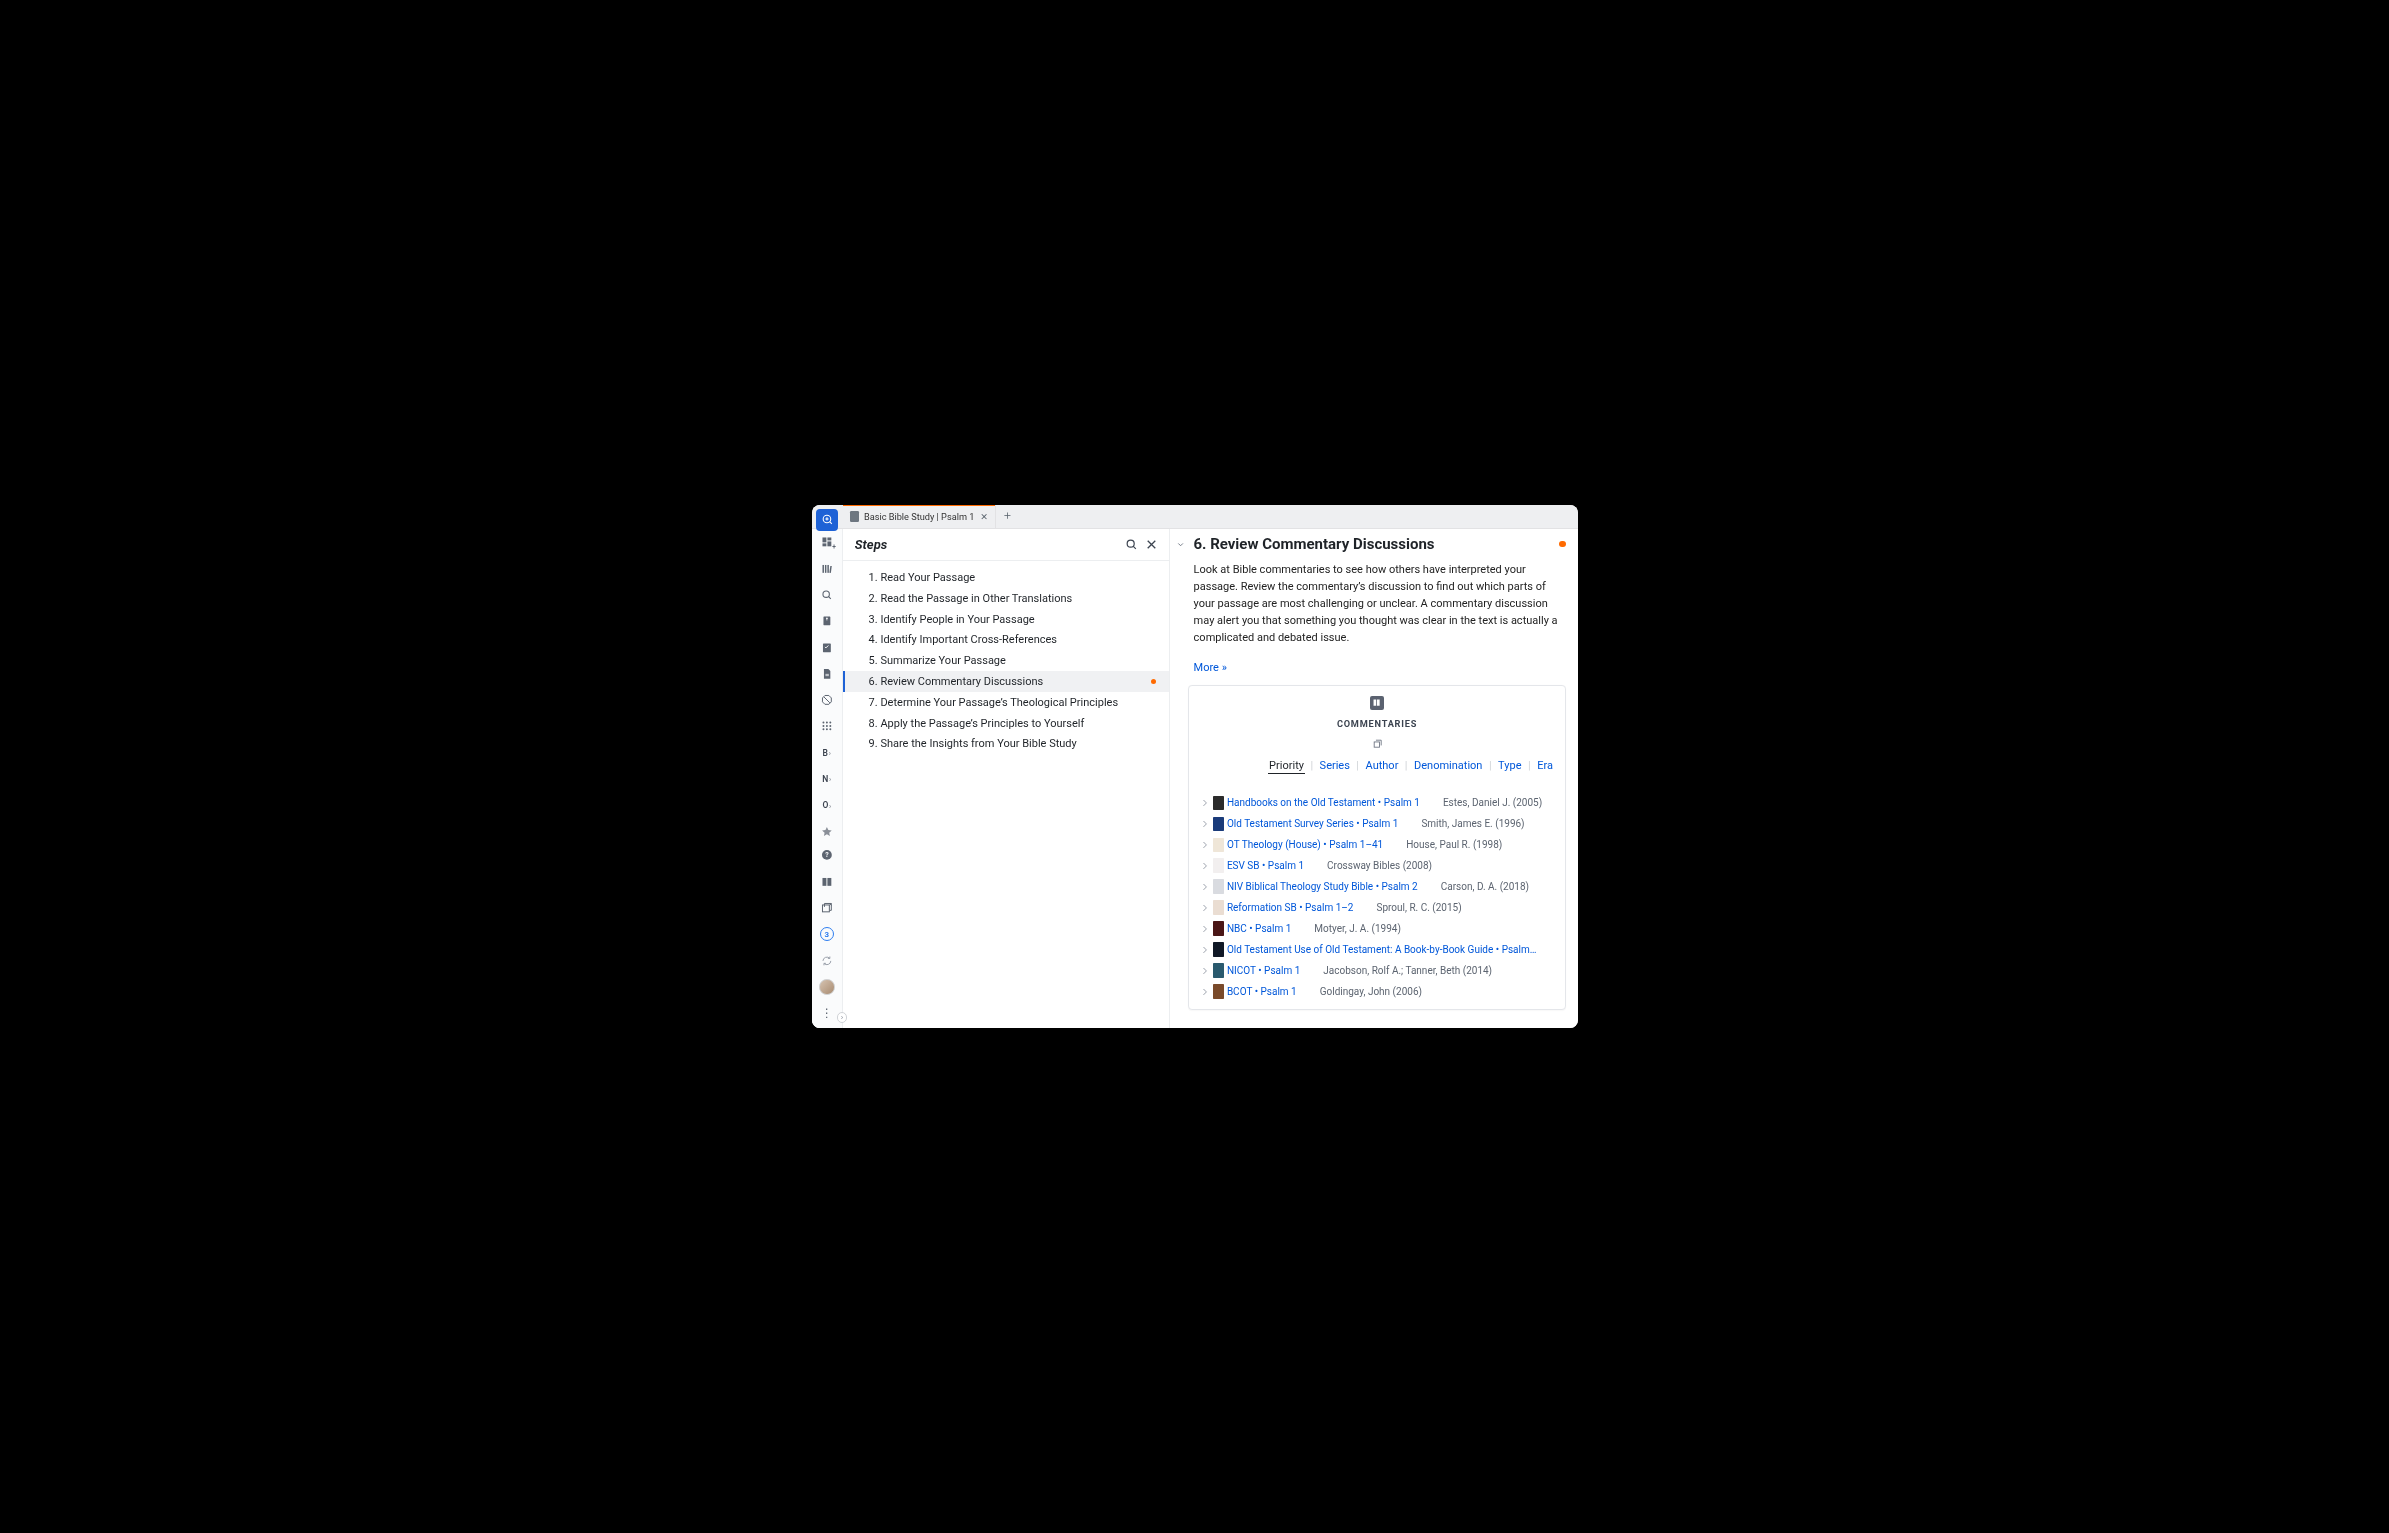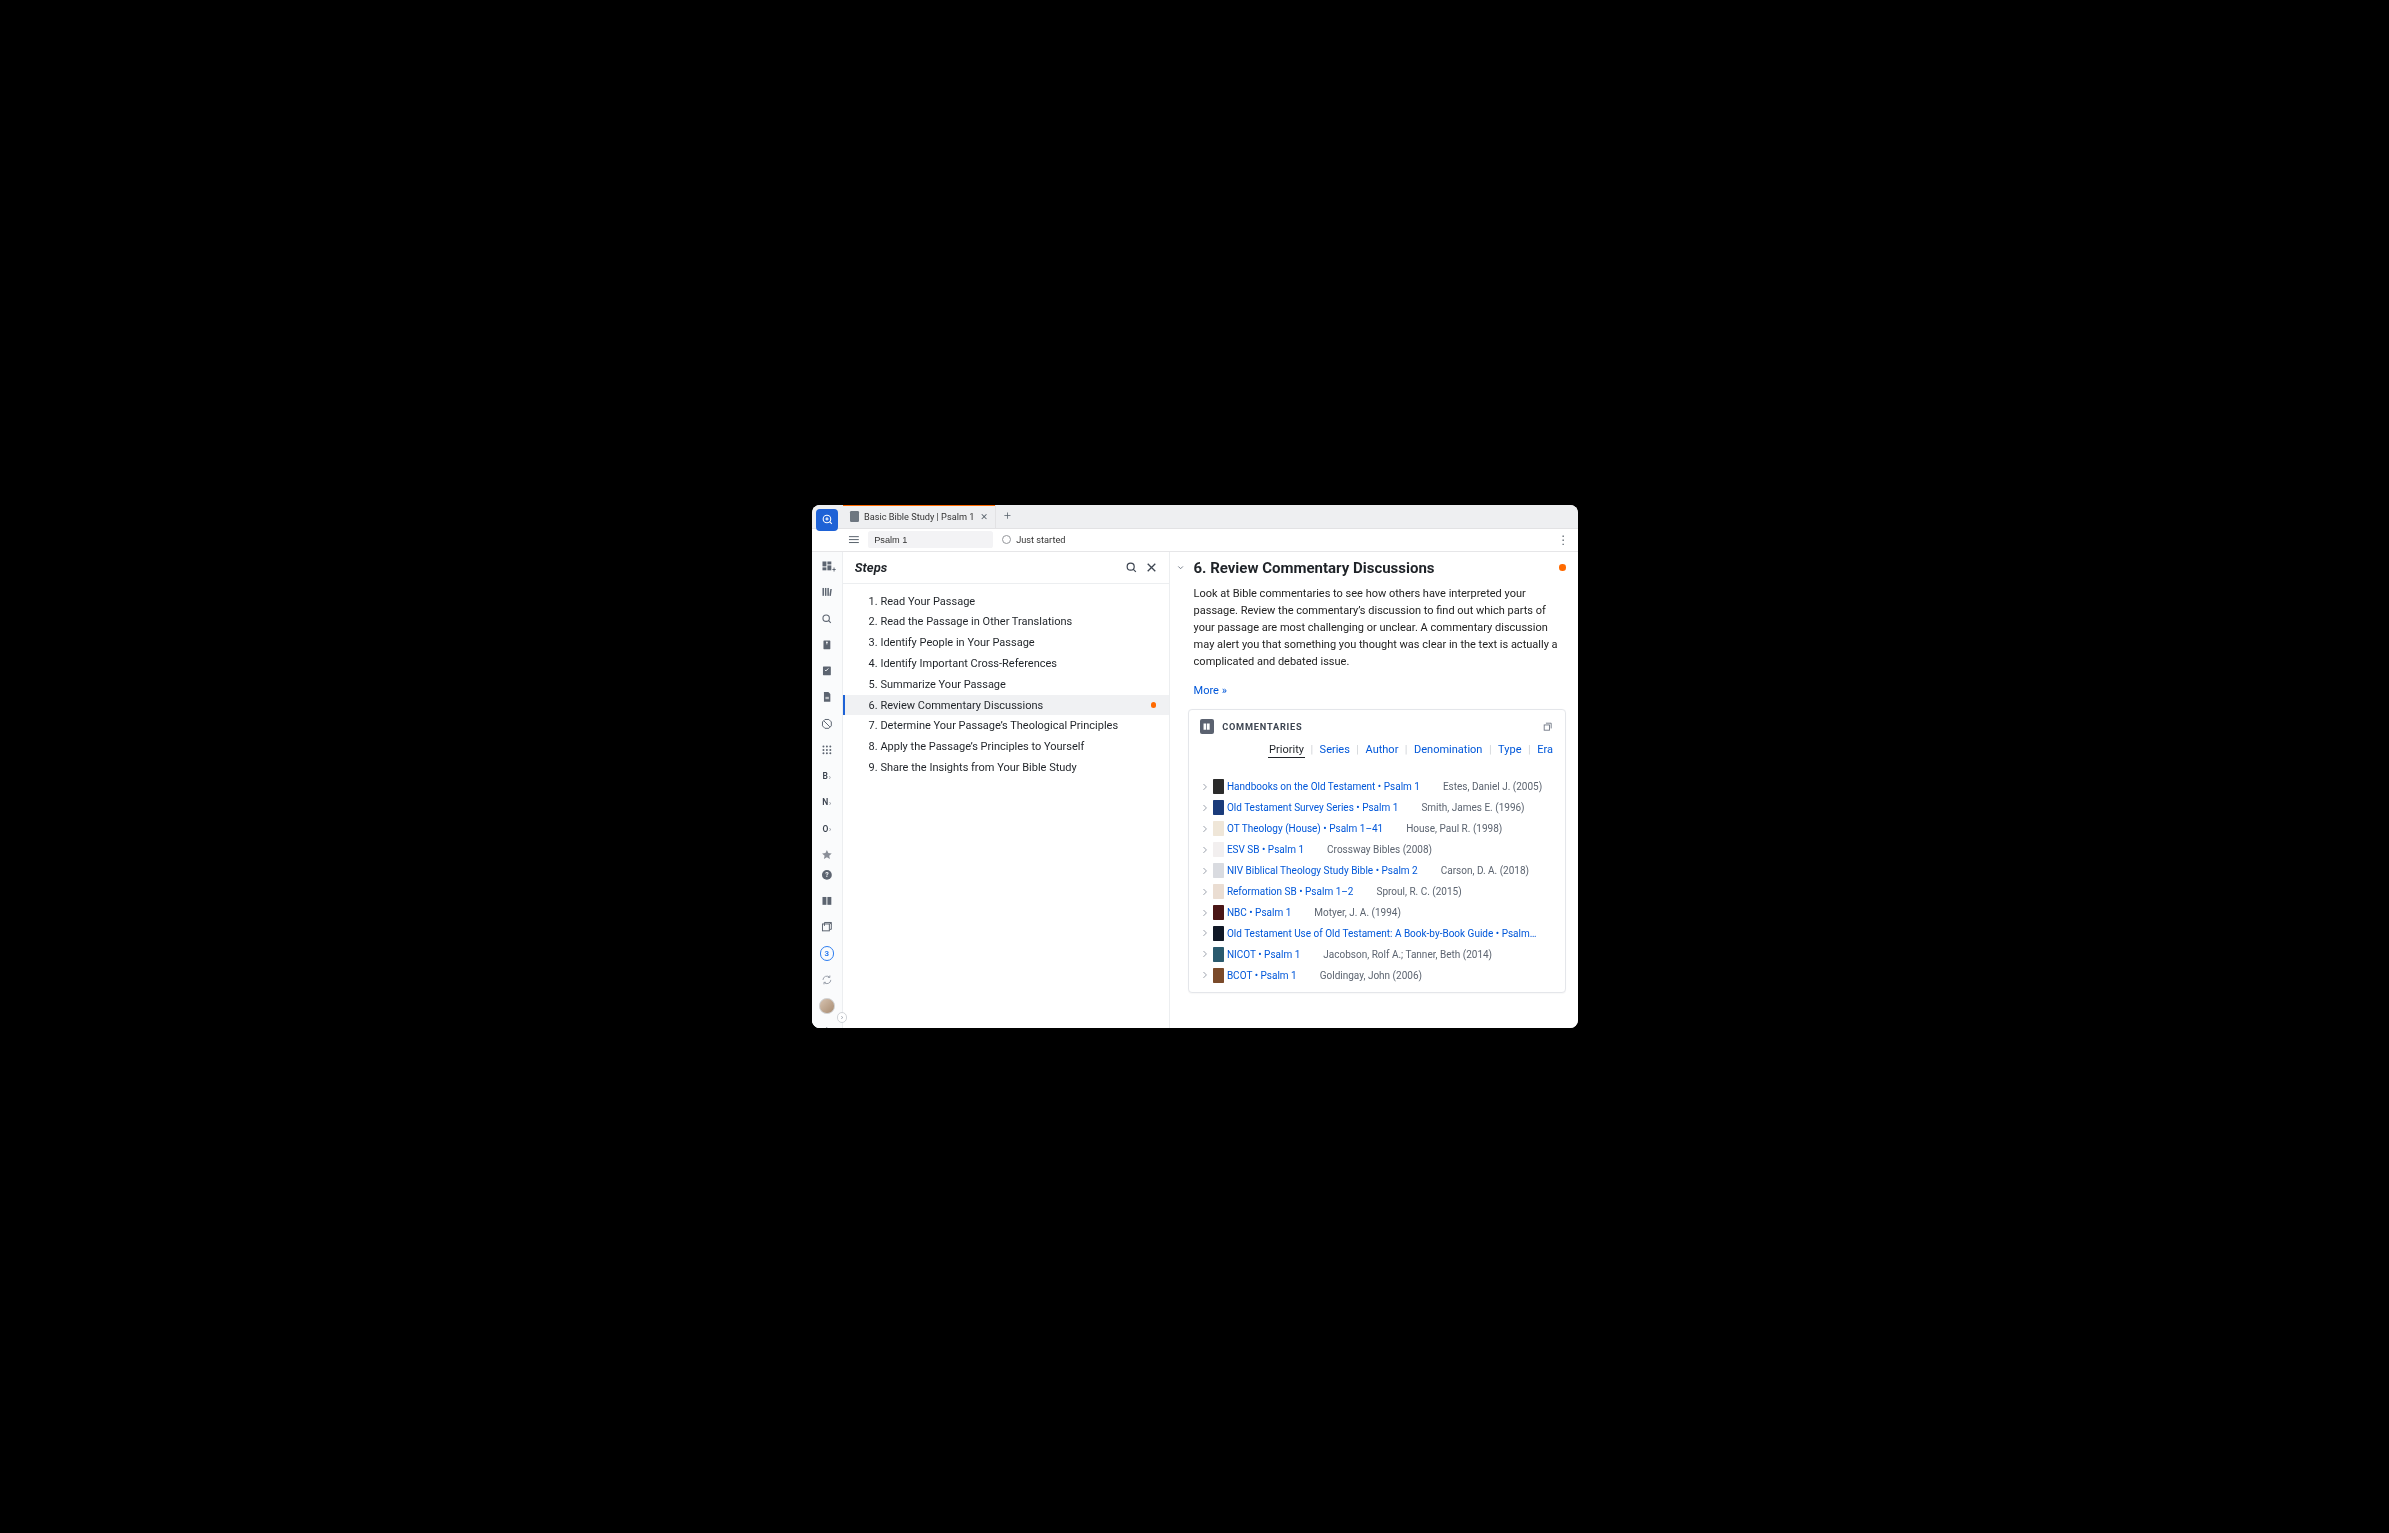--- a/index.html
+++ b/index.html
@@ -193,21 +193,21 @@
   .more-link { display: inline-block; color: #0057d9; margin: 14.4px 0 11.8px 23.6px; font-size: 11px; cursor: pointer; }
 
   .card {
     margin: 0 11.8px 11.8px 18.4px;
     border: 0.7px solid #e4e6ea;
     border-radius: 3.9px;
     background: #fff;
     padding: 9.2px 10.5px 6.6px 10.5px;
     box-shadow: 0 0.7px 1.3px rgba(0,0,0,0.03);
   }
-  .card-header { display: flex; align-items: center; gap: 7.9px; margin-bottom: 7.9px; }
+  .card-header { display: flex; align-items: center; gap: 7.9px; margin-bottom: 7.9px; flex-direction: column; }
   .card-icon {
     width: 14.4px; height: 14.4px; background: #5b6270; border-radius: 2px; display: flex; align-items: center; justify-content: center;
   }
   .card-icon svg { width: 9.2px; height: 9.2px; }
   .card-title { font-size: 9.2px; font-weight: 700; letter-spacing: 0.8px; color: #3c4450; flex: 1; }
   .card-popout { width: 13px; height: 13px; color: #6b7280; cursor: pointer; display: flex; align-items: center; justify-content: center;}
   .card-popout svg { width: 10.5px; height: 10.5px;}
   .sort-tabs {
     display: flex; align-items: center; gap: 5.2px; justify-content: flex-end; margin-bottom: 18px;
     font-size: 11px;
@@ -248,37 +248,20 @@
     <div class="tabstrip-stub"></div>
     <div class="tab active">
       <div class="tab-highlight"></div>
       <span class="doc-icon"></span>
       <span>Basic Bible Study | Psalm 1</span>
       <span class="tab-close">✕</span>
     </div>
     <div class="tab-new">＋</div>
   </div>
 
-  <div class="toolbar-row">
-    <div class="left-stub"></div>
-    <div class="panel-menu-btn">
-      <svg viewBox="0 0 24 18" stroke="#57606a" stroke-width="2">
-          <path d="M2 3h20M2 9h20M2 15h20"></path>
-        </svg>
-    </div>
-    <input class="passage-input" value="Psalm 1" style="">
-    <div class="status-wrap">
-      <span class="status-circle"></span>
-      <span>Just started</span>
-    </div>
-    <div class="toolbar-spacer"></div>
-    <div class="vmore">
-        <span>⋮</span>
-      </div>
-  </div>
 
   <div class="main">
 
     <div class="sidebar">
       <div class="side-group">
         <div class="side-btn">
           <svg viewBox="0 0 24 24" fill="#5c6470">
               <rect x="3" y="3" width="8" height="10"></rect>
               <rect x="13" y="3" width="8" height="6"></rect>
               <rect x="13" y="11" width="8" height="10"></rect>

